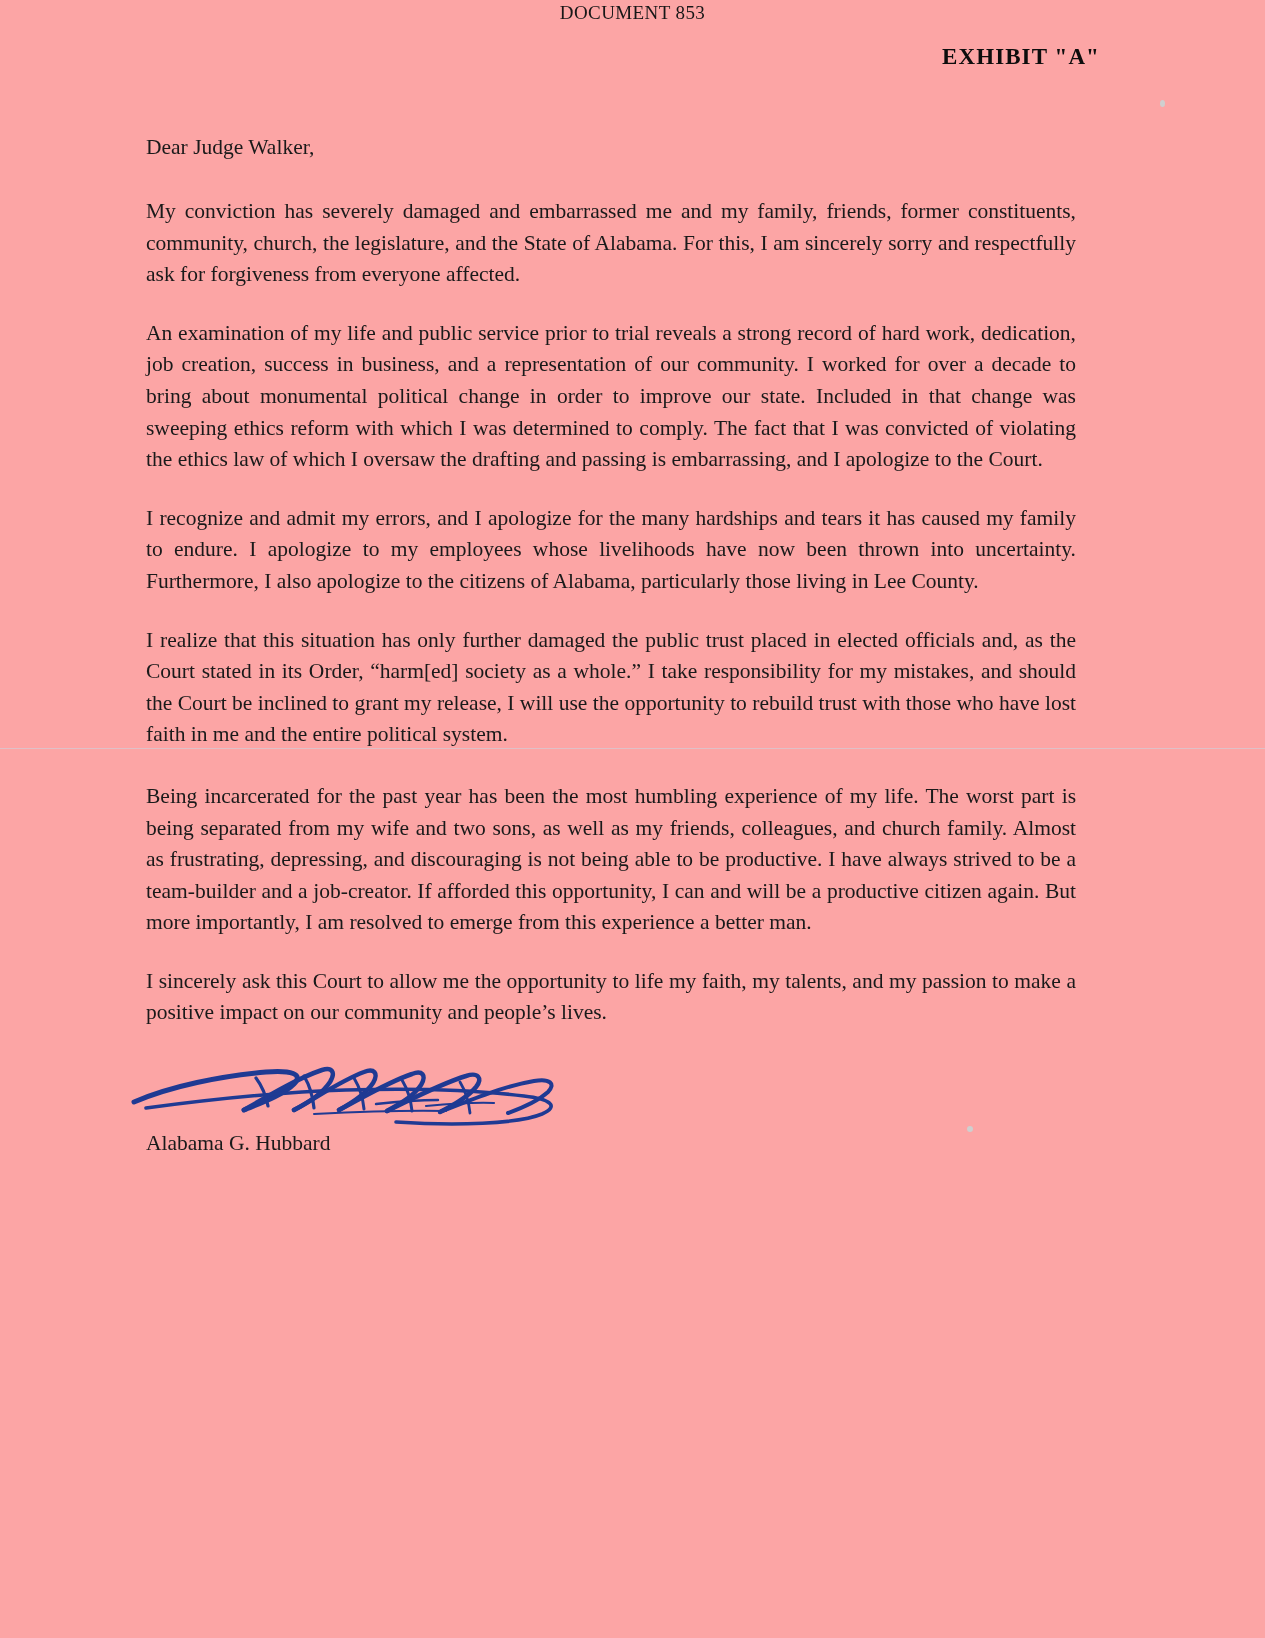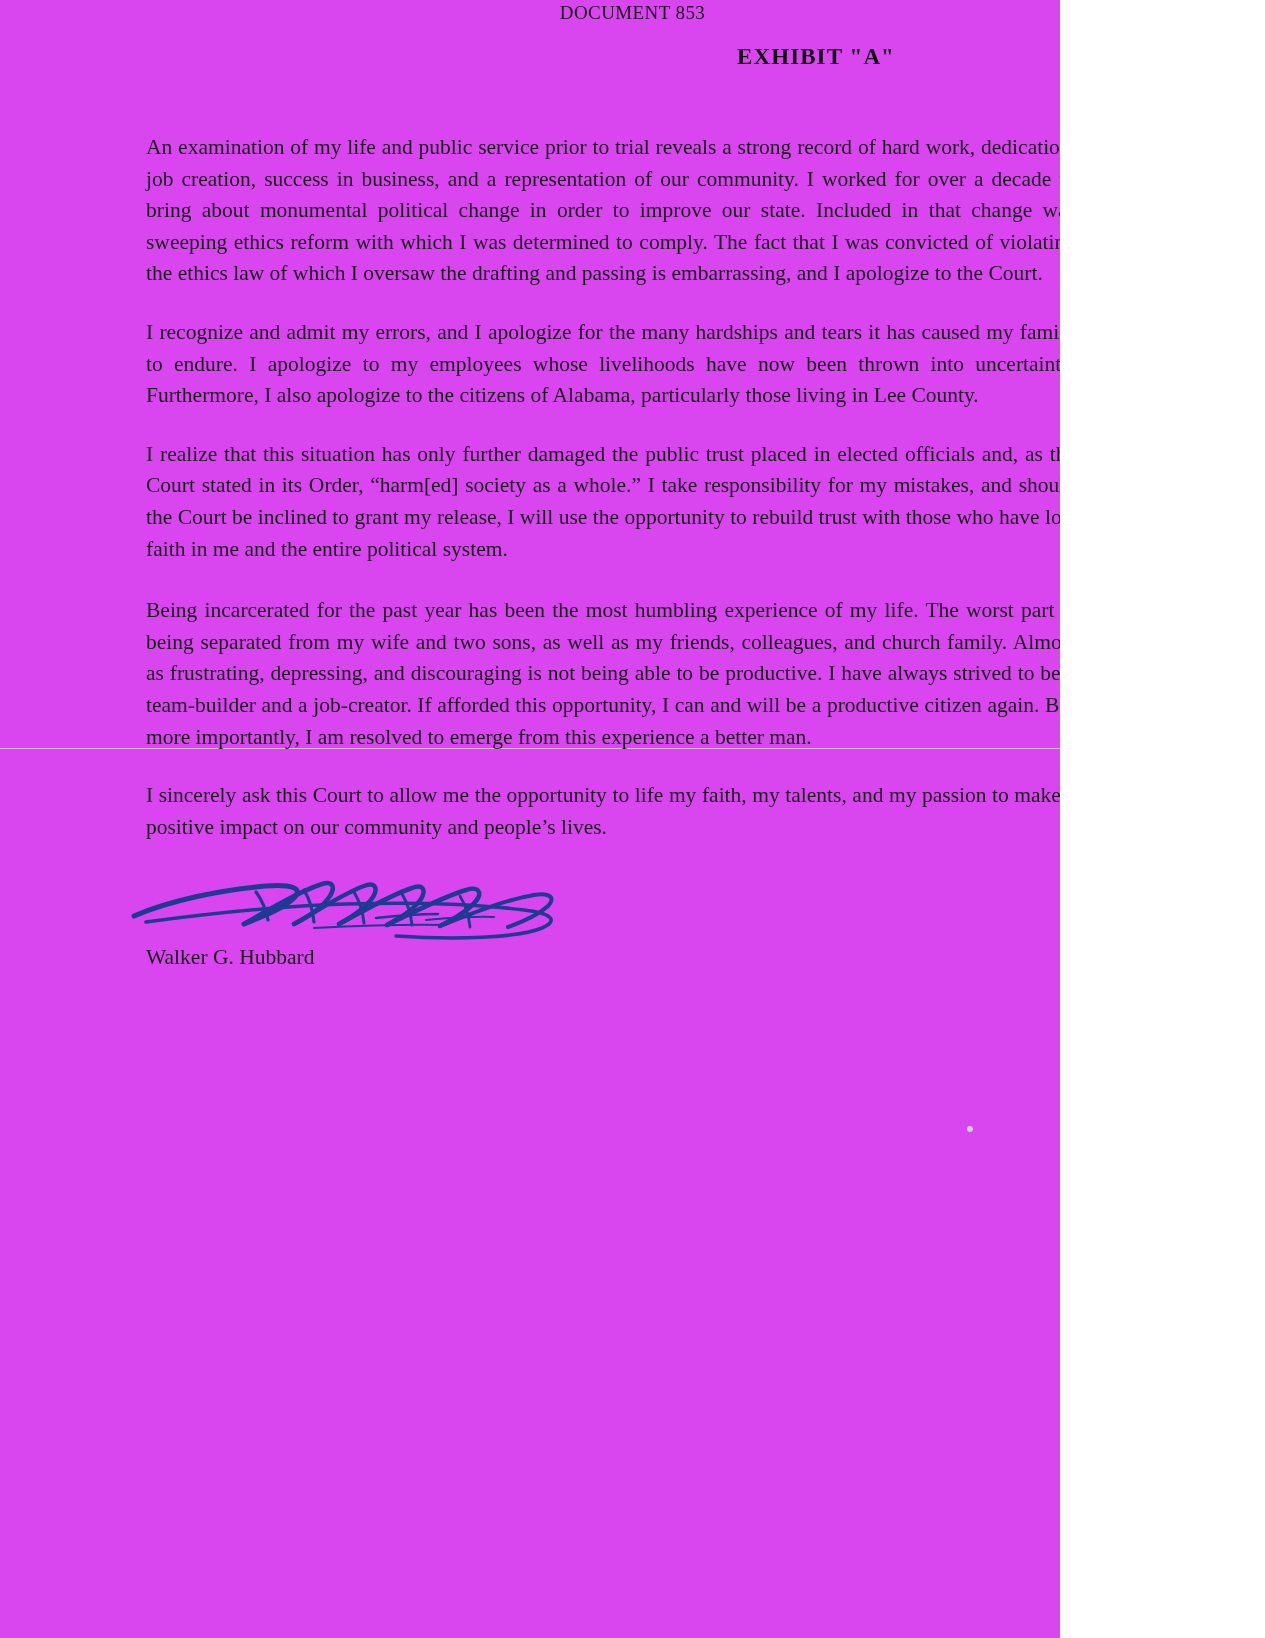--- a/index.html
+++ b/index.html
@@ -6,23 +6,23 @@
     margin: 0;
     padding: 0;
     background: #ffffff;
   }
   body {
     font-family: "Liberation Serif", "DejaVu Serif", serif;
     color: #1a1a1a;
   }
   .page {
     position: relative;
-    width: 1060px;
+    width: 1265px;
     height: 1638px;
-    background: #d946ef;
+    background: #fca5a5;
     overflow: hidden;
     box-sizing: border-box;
   }
   .doc-header {
     position: absolute;
     top: 2px;
     left: 0;
     width: 1265px;
     text-align: center;
     font-size: 19px;
@@ -106,21 +106,23 @@
 <div class="page">
 
   <div class="doc-header">DOCUMENT 853</div>
 
   <div class="exhibit-label">EXHIBIT "A"</div>
 
   <div class="scan-line"></div>
 
   <div class="letter-body">
 
+    <p class="salutation">Dear Judge Walker,</p>
 
+    <p class="para">My conviction has severely damaged and embarrassed me and my family, friends, former constituents, community, church, the legislature, and the State of Alabama.  For this, I am sincerely sorry and respectfully ask for forgiveness from everyone affected.</p>
 
     <p class="para">An examination of my life and public service prior to trial reveals a strong record of hard work, dedication, job creation, success in business, and a representation of our community.  I worked for over a decade to bring about monumental political change in order to improve our state.  Included in that change was sweeping ethics reform with which I was determined to comply.  The fact that I was convicted of violating the ethics law of which I oversaw the drafting and passing is embarrassing, and I apologize to the Court.</p>
 
     <p class="para">I recognize and admit my errors, and I apologize for the many hardships and tears it has caused my family to endure.  I apologize to my employees whose livelihoods have now been thrown into uncertainty.  Furthermore, I also apologize to the citizens of Alabama, particularly those living in Lee County.</p>
 
     <p class="para last-block">I realize that this situation has only further damaged the public trust placed in elected officials and, as the Court stated in its Order, “harm[ed] society as a whole.”  I take responsibility for my mistakes, and should the Court be inclined to grant my release, I will use the opportunity to rebuild trust with those who have lost faith in me and the entire political system.</p>
 
     <p class="para">Being incarcerated for the past year has been the most humbling experience of my life.  The worst part is being separated from my wife and two sons, as well as my friends, colleagues, and church family.  Almost as frustrating, depressing, and discouraging is not being able to be productive.  I have always strived to be a team-builder and a job-creator.  If afforded this opportunity, I can and will be a productive citizen again.  But more importantly, I am resolved to emerge from this experience a better man.</p>
 
     <p class="para">I sincerely ask this Court to allow me the opportunity to life my faith, my talents, and my passion to make a positive impact on our community and people’s lives.</p>
@@ -141,20 +143,20 @@
           <path d="M228,22 C234,32 237,43 238,53" stroke-width="3"></path>
           <path d="M276,24 C282,34 285,45 286,55" stroke-width="3"></path>
           <path d="M334,26 C340,36 343,47 344,57" stroke-width="2.8"></path>
           <path d="M250,48 C268,46 292,44 312,44" stroke-width="2.4"></path>
           <path d="M300,50 C322,48 348,46 368,47" stroke-width="2.2"></path>
           <path d="M188,58 C228,56 278,54 320,55" stroke-width="2"></path>
         </g>
       </svg>
     </div>
 
-    <p class="signed-name">Walker G. Hubbard</p>
+    <p class="signed-name">Alabama G. Hubbard</p>
 
   </div>
 
   <div class="speck" style="top:100px; left:1160px; width:5px; height:7px;"></div>
   <div class="speck" style="top:1126px; left:967px; width:6px; height:6px;"></div>
 
 </div>
 
 </body></html>

